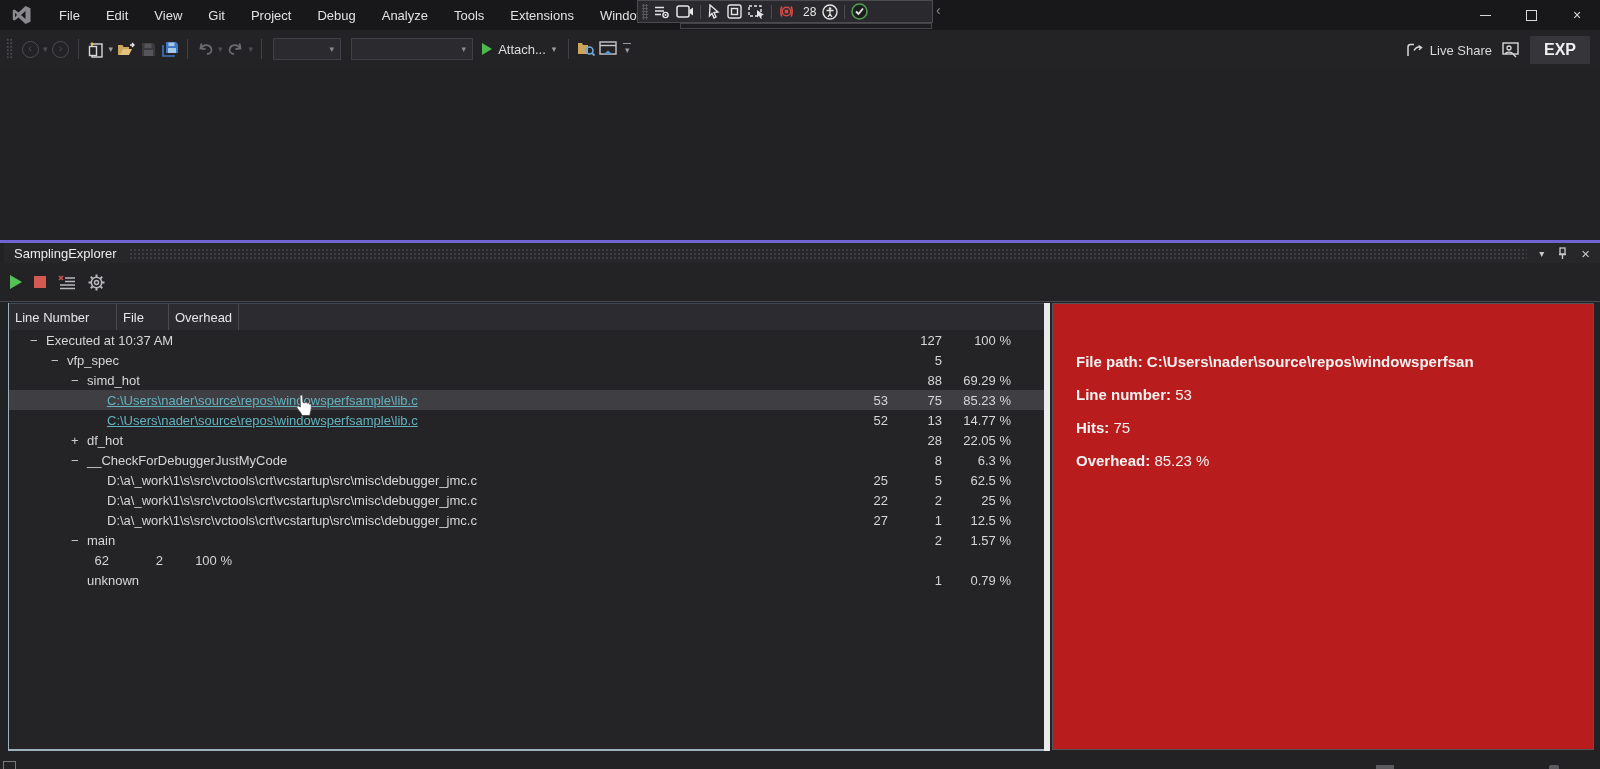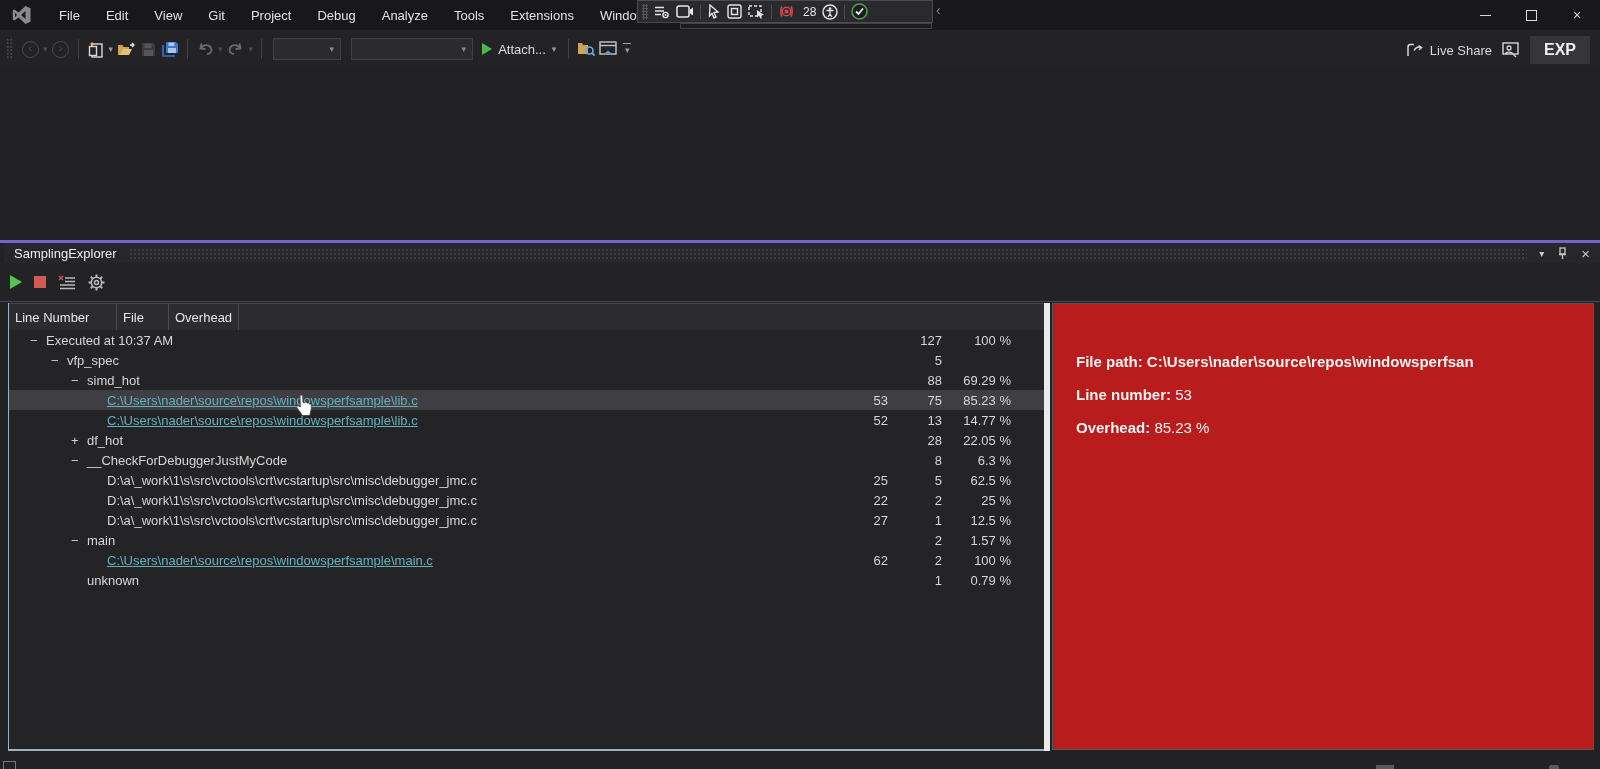--- a/index.html
+++ b/index.html
@@ -426,24 +426,20 @@
     <div class="c-name" style="padding-left: 62px;">
           <span class="exp">−</span>
           <span class="lbl">main</span>
         </div>
     <div class="c-line"></div>
     <div class="c-hits">2</div>
     <div class="c-ovh">1.57 %</div>
   </div>
 
   <div class="grow">
-    <div class="c-name" style="padding-left: 82px;">
-          <span class="exp"></span>
-          <span class="lbl link">C:\Users\nader\source\repos\windowsperfsample\main.c</span>
-        </div>
     <div class="c-line">62</div>
     <div class="c-hits">2</div>
     <div class="c-ovh">100 %</div>
   </div>
 
   <div class="grow">
     <div class="c-name" style="padding-left: 62px;">
           <span class="exp"></span>
           <span class="lbl">unknown</span>
         </div>
@@ -452,20 +448,21 @@
     <div class="c-ovh">0.79 %</div>
   </div>
 </div>
 </div>
 
 <div class="vscroll"></div>
 
 <div class="detail" id="detail">
     <p><b>File path: </b><b>C:\Users\nader\source\repos\windowsperfsan</b></p>
     <p><b>Line number: </b><span>53</span></p>
+    <p><b>Hits: </b><span>75</span></p>
     <p><b>Overhead: </b><span>85.23 %</span></p>
   </div>
 
 <div class="bicon1"></div>
 <div class="bicon2"></div>
 <div class="bicon3"></div>
 
 <div class="cursor">
   <svg width="20" height="23" viewBox="0 0 20 23">
       <path d="M7 1.5 C8 0.5 9.5 1 9.7 2.3 L10 8.5 L12 8.8 C12 7.8 13.6 7.6 14 8.6 L14.3 9.3 C14.5 8.5 16 8.5 16.3 9.5 L16.5 10.2 C17 9.6 18.2 9.9 18.3 10.9 C18.5 13 18.3 16 17.5 18 L16.8 21.5 L9 21.5 L7.8 19 L4 14 C3 12.7 4.5 11.2 5.8 12 L7.3 13 L7 2.5 Z" fill="#ffffff" stroke="#444" stroke-width="0.9"></path>

